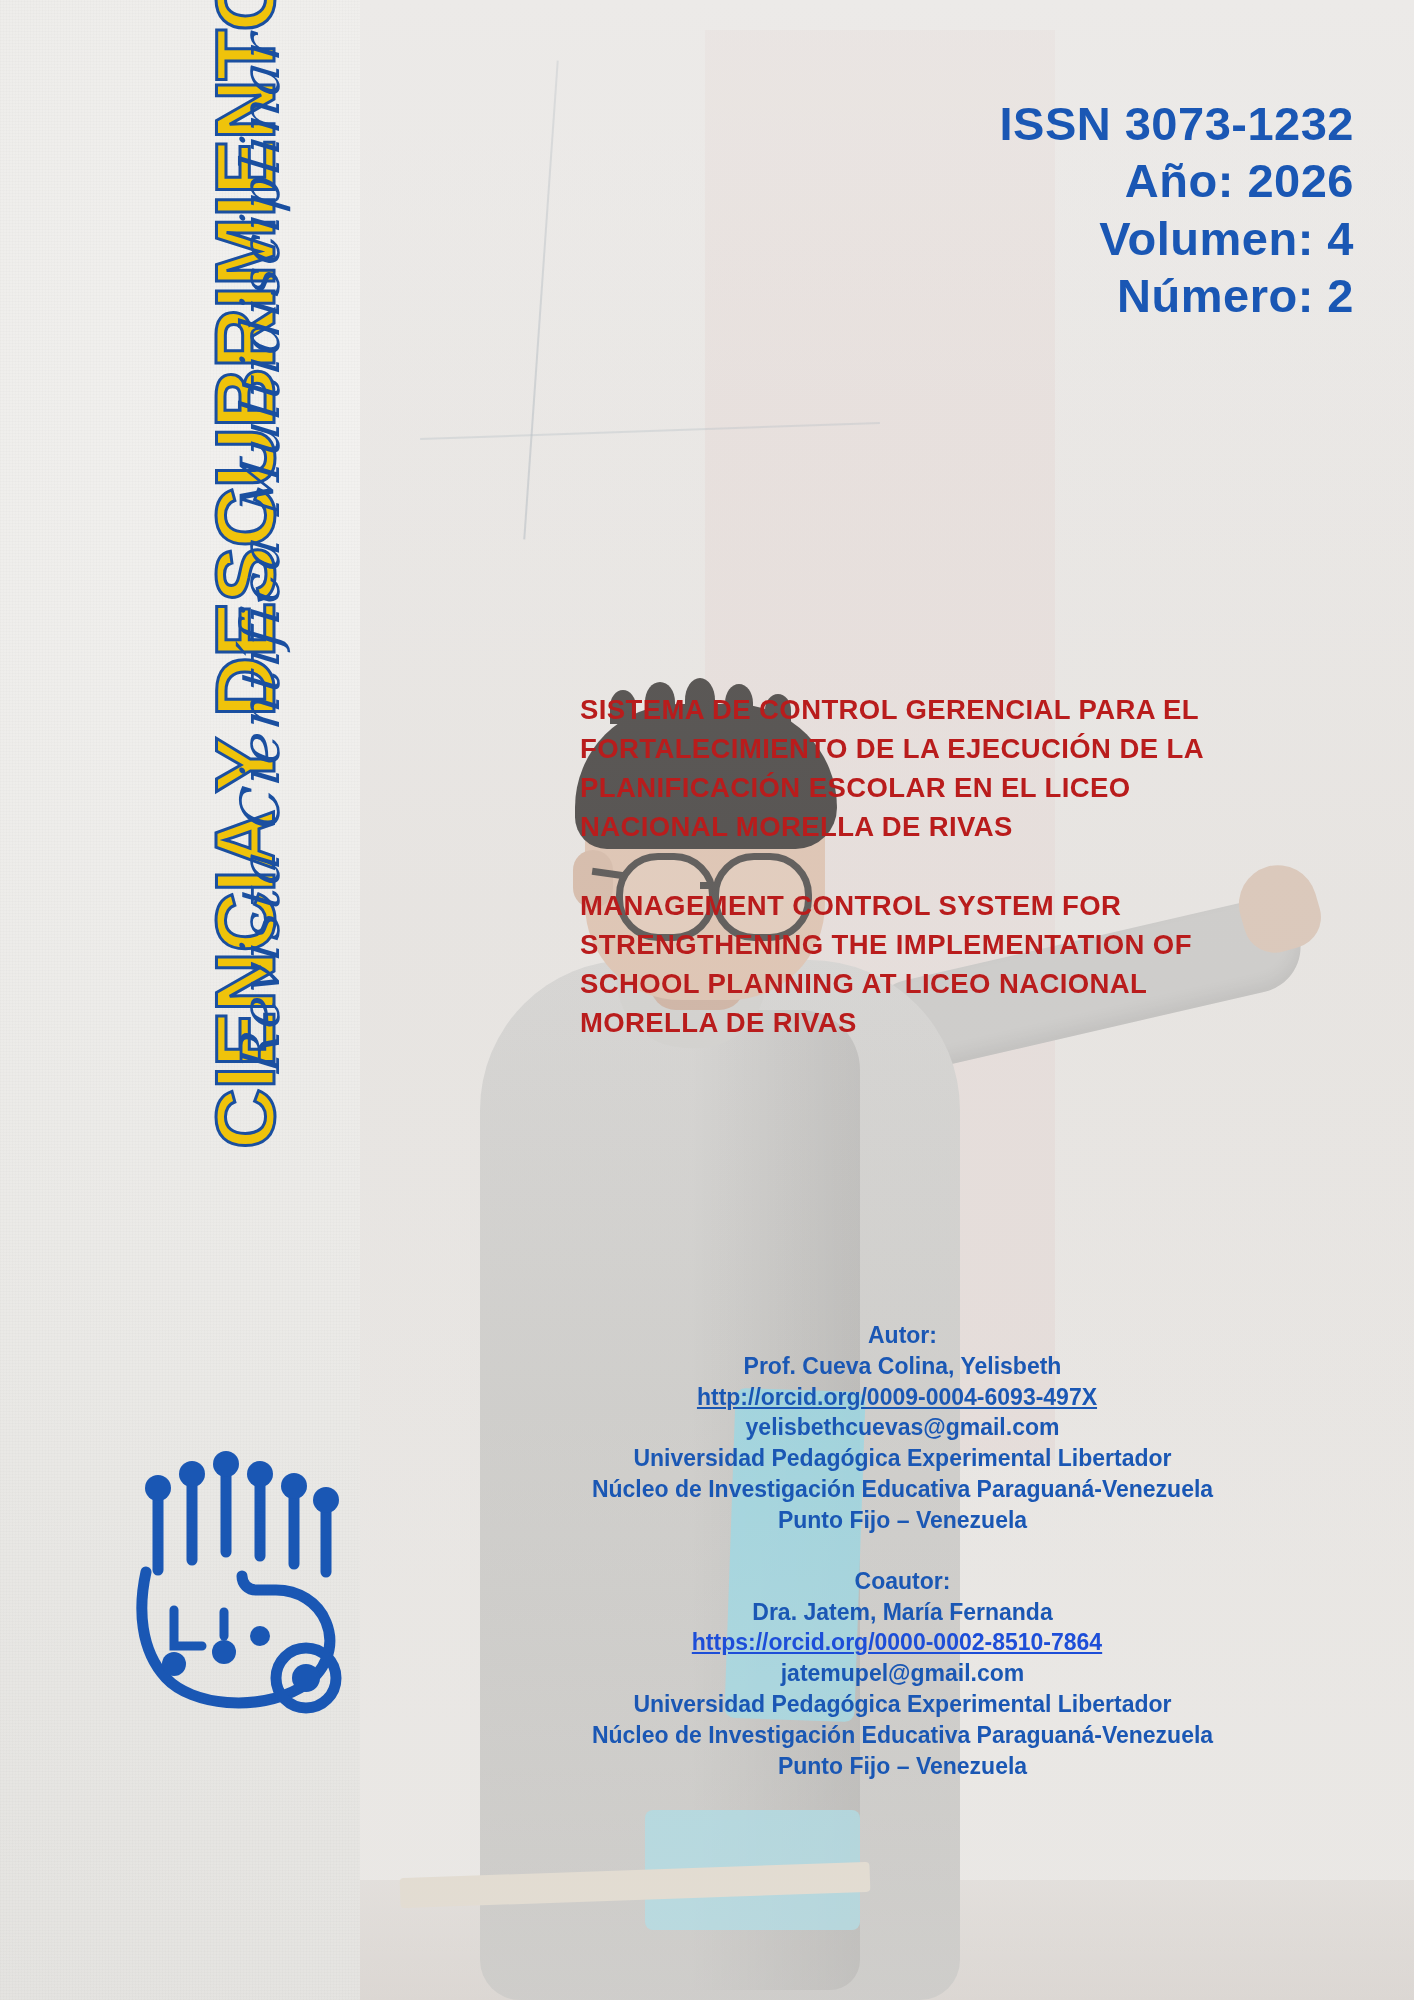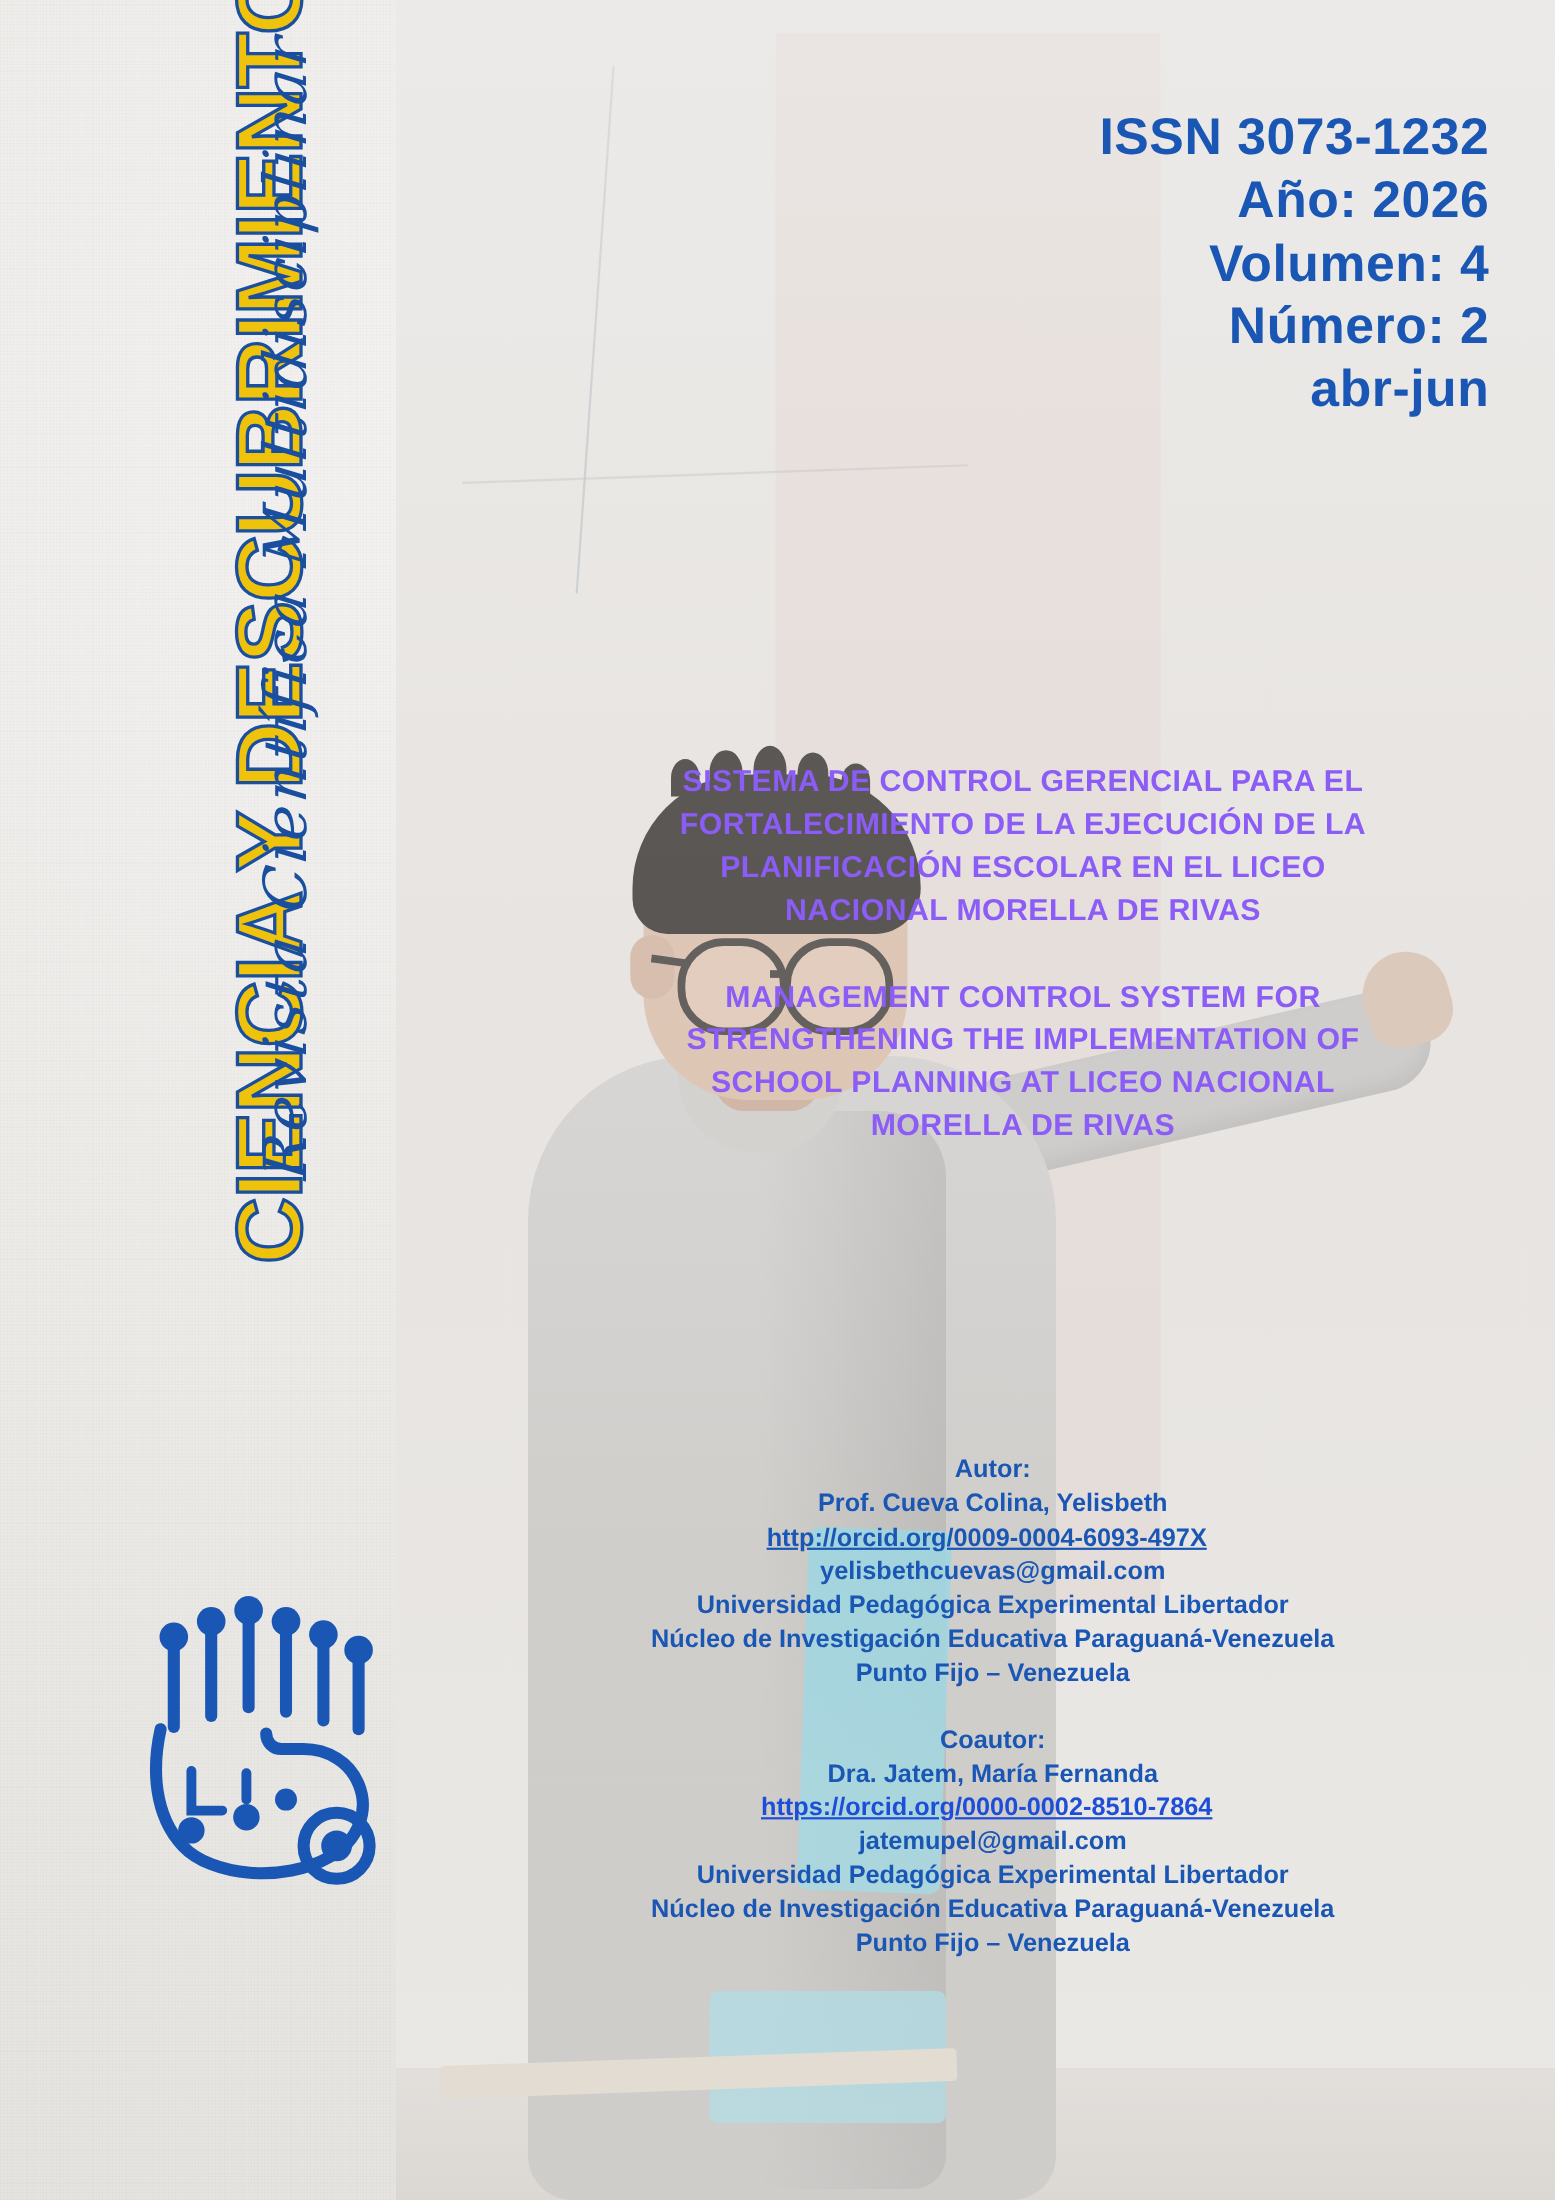--- a/index.html
+++ b/index.html
@@ -204,22 +204,21 @@
     line-height: 1.22;
     letter-spacing: .5px;
   }
   .issue-block div { white-space: nowrap; }
 
   .titles {
     position: absolute;
     left: 580px;
     top: 690px;
     width: 700px;
-    text-align: center;
-    color: #8b5cf6;
+    color: #b91c1c;
     font-weight: bold;
     font-size: 27.5px;
     line-height: 1.42;
     letter-spacing: .4px;
   }
   .titles .en { margin-top: 40px; }
 
   .authors {
     position: absolute;
     left: 480px;
@@ -316,21 +315,20 @@
       <circle cx="176" cy="238" r="30" fill="none" stroke="#1a57b4" stroke-width="11"></circle>
       <circle cx="176" cy="238" r="14" fill="#1a57b4"></circle>
     </svg>
   </div>
 
   <div class="issue-block">
     <div>ISSN 3073-1232</div>
     <div>Año: 2026</div>
     <div>Volumen:  4</div>
     <div>Número: 2</div>
-    <div>abr-jun</div>
   </div>
 
   <div class="titles">
     <div class="es">SISTEMA DE CONTROL GERENCIAL PARA EL FORTALECIMIENTO DE LA EJECUCIÓN DE LA PLANIFICACIÓN ESCOLAR EN EL LICEO NACIONAL MORELLA DE RIVAS</div>
     <div class="en">MANAGEMENT CONTROL SYSTEM FOR STRENGTHENING THE IMPLEMENTATION OF SCHOOL PLANNING AT LICEO NACIONAL MORELLA DE RIVAS</div>
   </div>
 
   <div class="authors">
     <div class="grp">
       <span class="role">Autor:</span>

